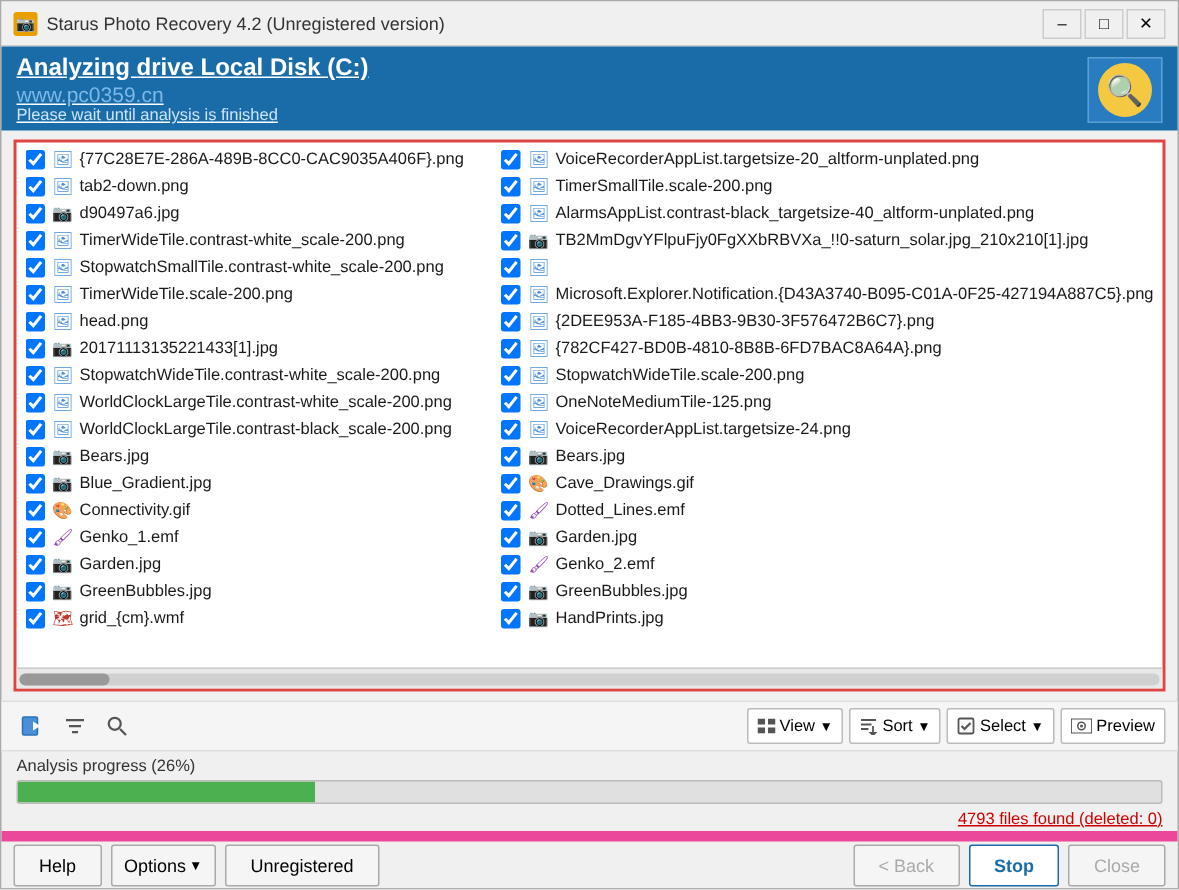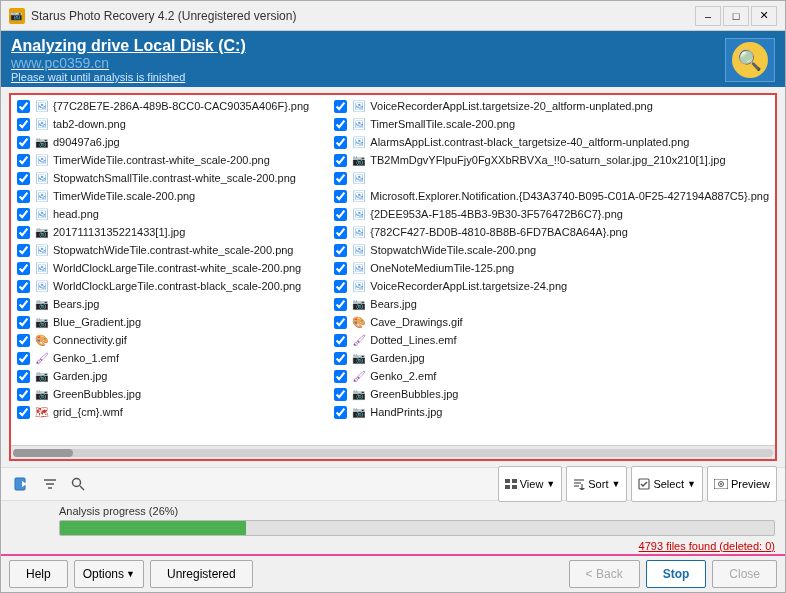--- a/index.html
+++ b/index.html
@@ -31,32 +31,32 @@
 
     .hscrollbar { height: 14px; background: #e8e8e8; border-top: 1px solid #ccc; display: flex; align-items: center; padding: 0 2px; }
     .hscrollbar-track { flex: 1; height: 8px; background: #d0d0d0; border-radius: 4px; position: relative; }
     .hscrollbar-thumb { width: 60px; height: 8px; background: #999; border-radius: 4px; }
 
     .toolbar { height: 34px; background: #f5f5f5; border-top: 1px solid #ddd; border-bottom: 1px solid #ddd; display: flex; align-items: center; padding: 0 8px; gap: 4px; }
     .toolbar-left { display: flex; align-items: center; gap: 2px; }
     .toolbar-icon-btn { width: 26px; height: 26px; background: transparent; border: 1px solid transparent; display: flex; align-items: center; justify-content: center; cursor: pointer; border-radius: 2px; font-size: 13px; }
     .toolbar-spacer { flex: 1; }
     .toolbar-right { display: flex; align-items: center; gap: 4px; }
-    .toolbar-dropdown-btn { height: 36px; background: white; border: 1px solid #bbb; display: flex; align-items: center; padding: 0 6px; gap: 3px; cursor: pointer; font-size: 11px; border-radius: 2px; }
+    .toolbar-dropdown-btn { height: 24px; background: white; border: 1px solid #bbb; display: flex; align-items: center; padding: 0 6px; gap: 3px; cursor: pointer; font-size: 11px; border-radius: 2px; }
     .toolbar-dropdown-btn .arrow { font-size: 9px; }
 
-    .progress-section { padding: 4px 10px 2px 10px; margin-left: 48px; }
+    .progress-section { padding: 4px 10px 2px 10px; }
     .progress-label { font-size: 11px; color: #333; margin-bottom: 3px; }
     .progress-track { height: 16px; background: #e0e0e0; border: 1px solid #bbb; border-radius: 2px; overflow: hidden; }
     .progress-fill { height: 100%; background: #4caf50; width: 26%; }
 
     .files-found { text-align: right; padding: 2px 10px; font-size: 11px; color: #333; }
     .files-found span { color: #c00; text-decoration: underline; }
 
-    .bottom-bar { height: 38px; background: #f0f0f0; border-top: 2px solid #ec4899; display: flex; align-items: center; padding: 0 8px; gap: 6px; }
+    .bottom-bar { height: 38px; background: #f0f0f0; border-top: 7px solid #ec4899; display: flex; align-items: center; padding: 0 8px; gap: 6px; }
     .bottom-btn { height: 28px; padding: 0 16px; font-size: 12px; border: 1px solid #aaa; background: #f5f5f5; cursor: pointer; border-radius: 2px; }
     .bottom-btn.primary { background: white; border-color: #1a6ca8; color: #1a6ca8; font-weight: bold; }
     .bottom-btn.disabled { color: #aaa; cursor: default; }
     .bottom-spacer { flex: 1; }
     .dropdown-btn-small { height: 28px; padding: 0 8px; font-size: 12px; border: 1px solid #aaa; background: #f5f5f5; cursor: pointer; border-radius: 2px; display: flex; align-items: center; gap: 2px; }
   </style>
 </head>
 <body>
 
 <div class="window">

